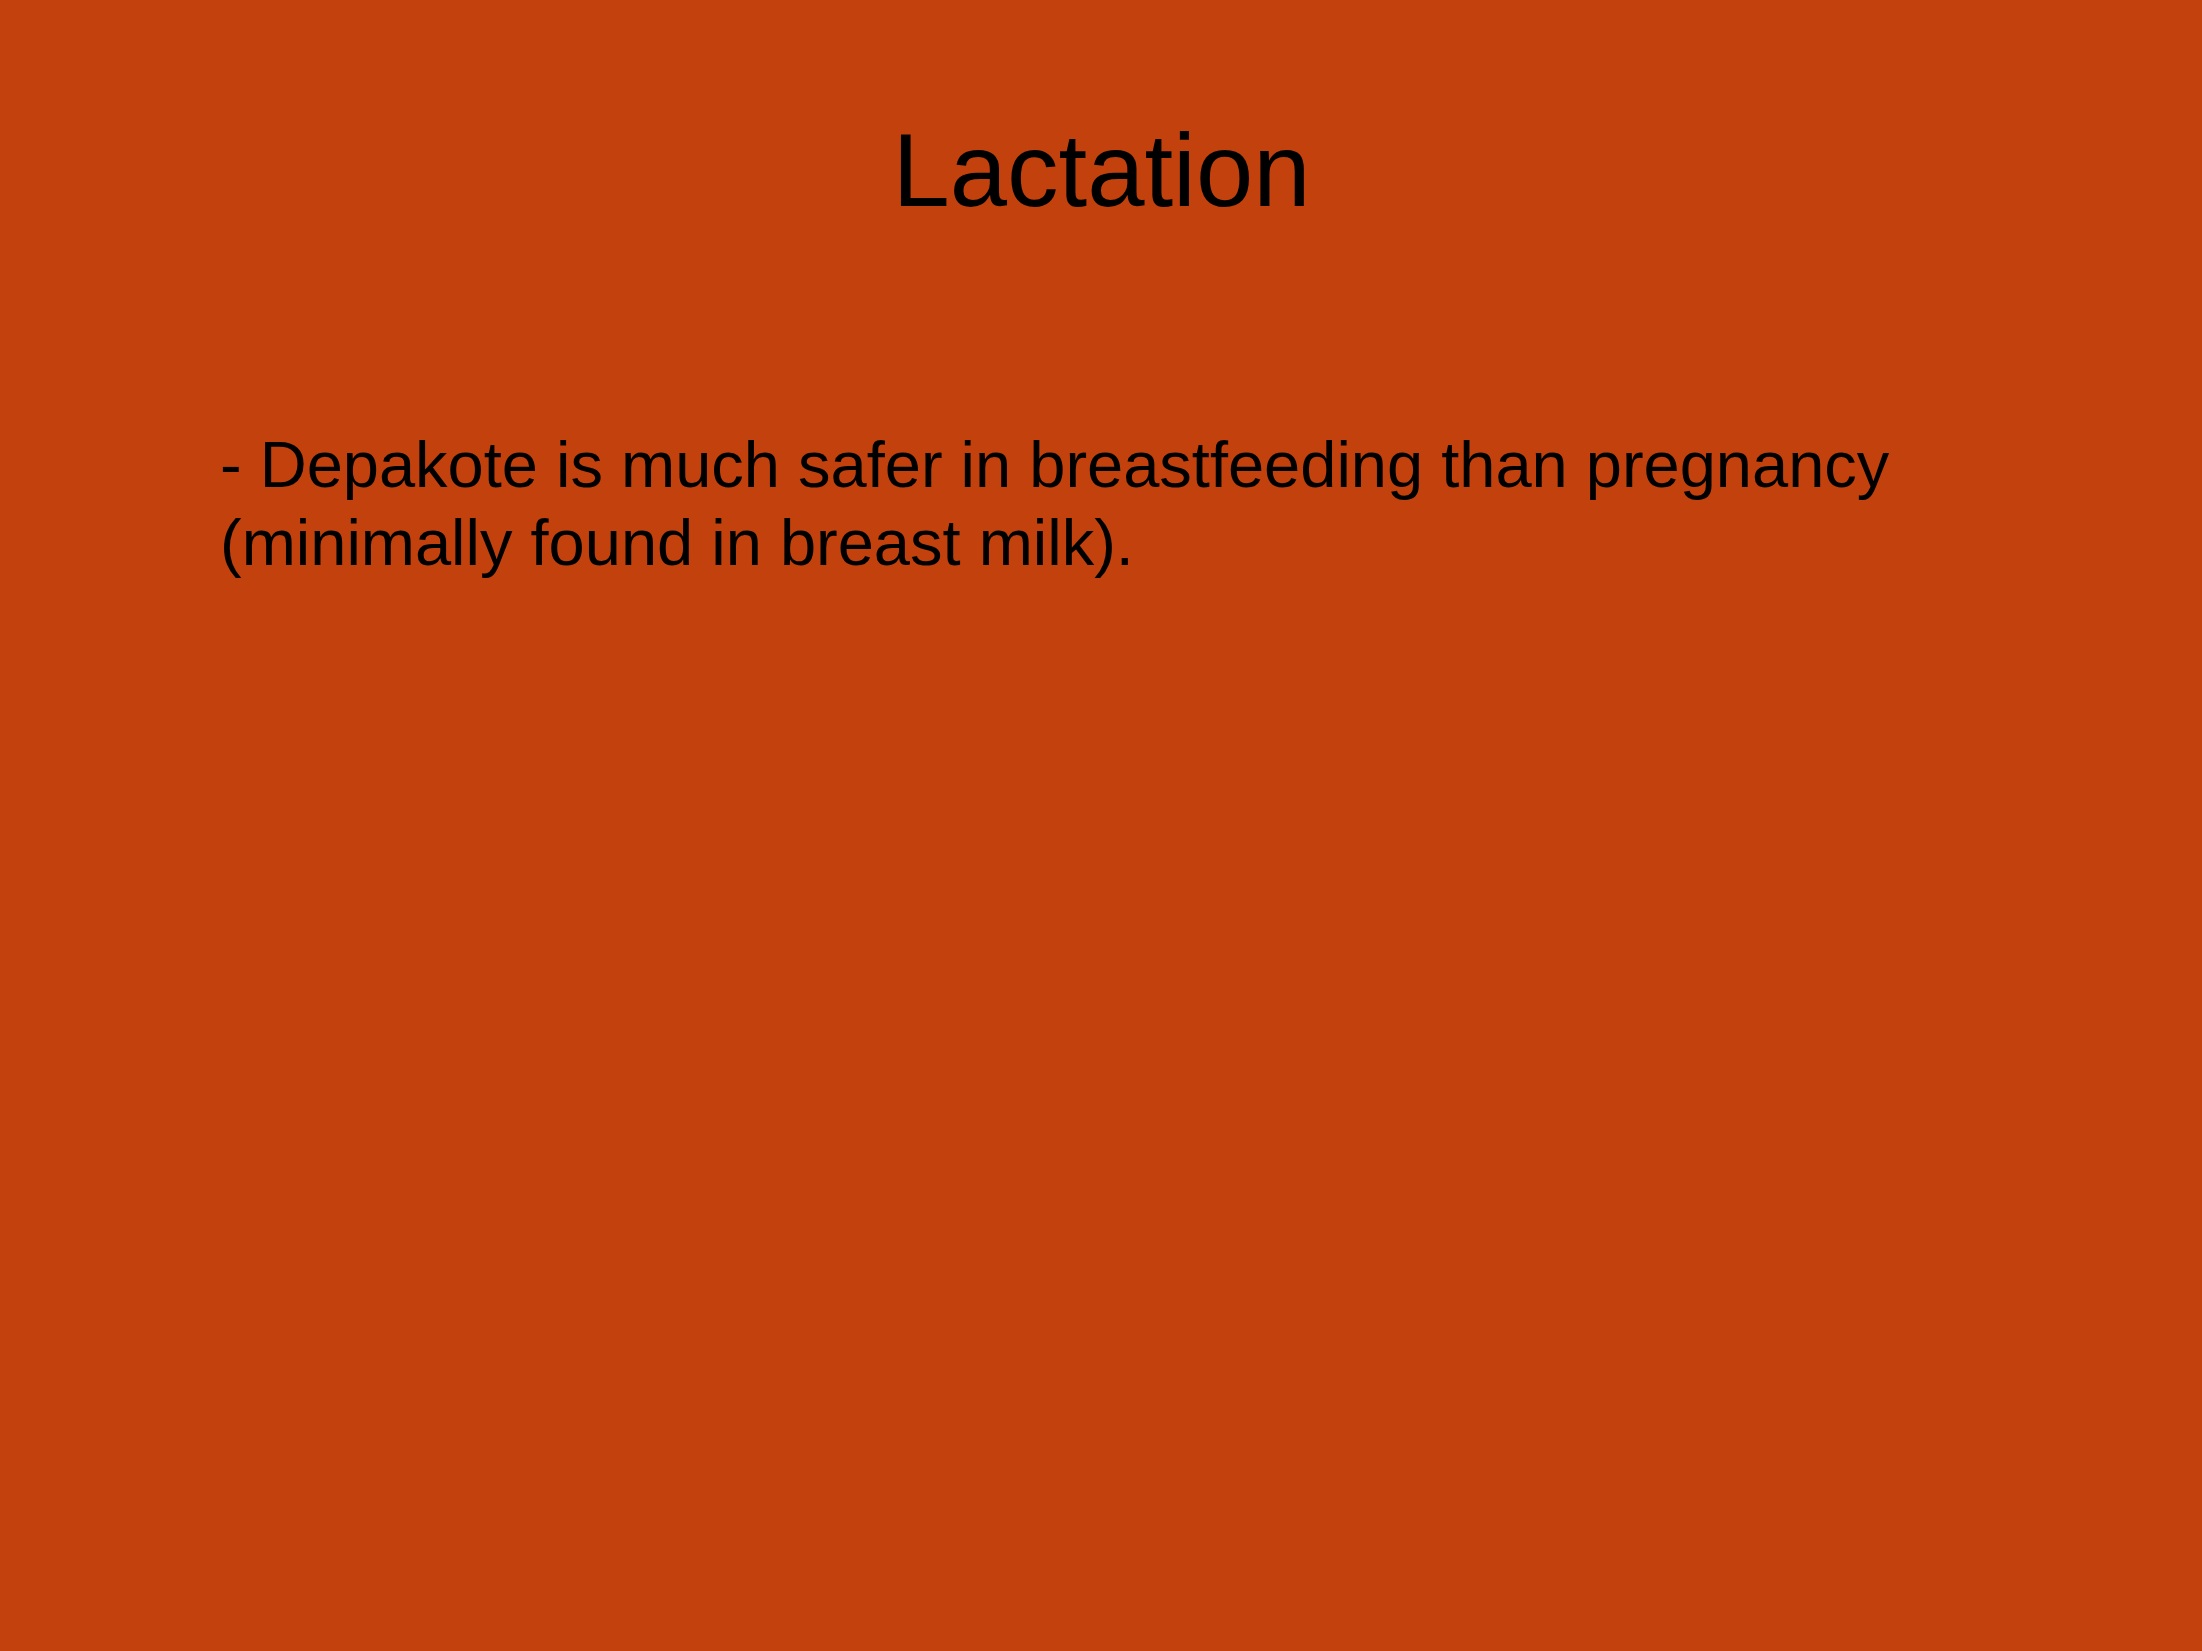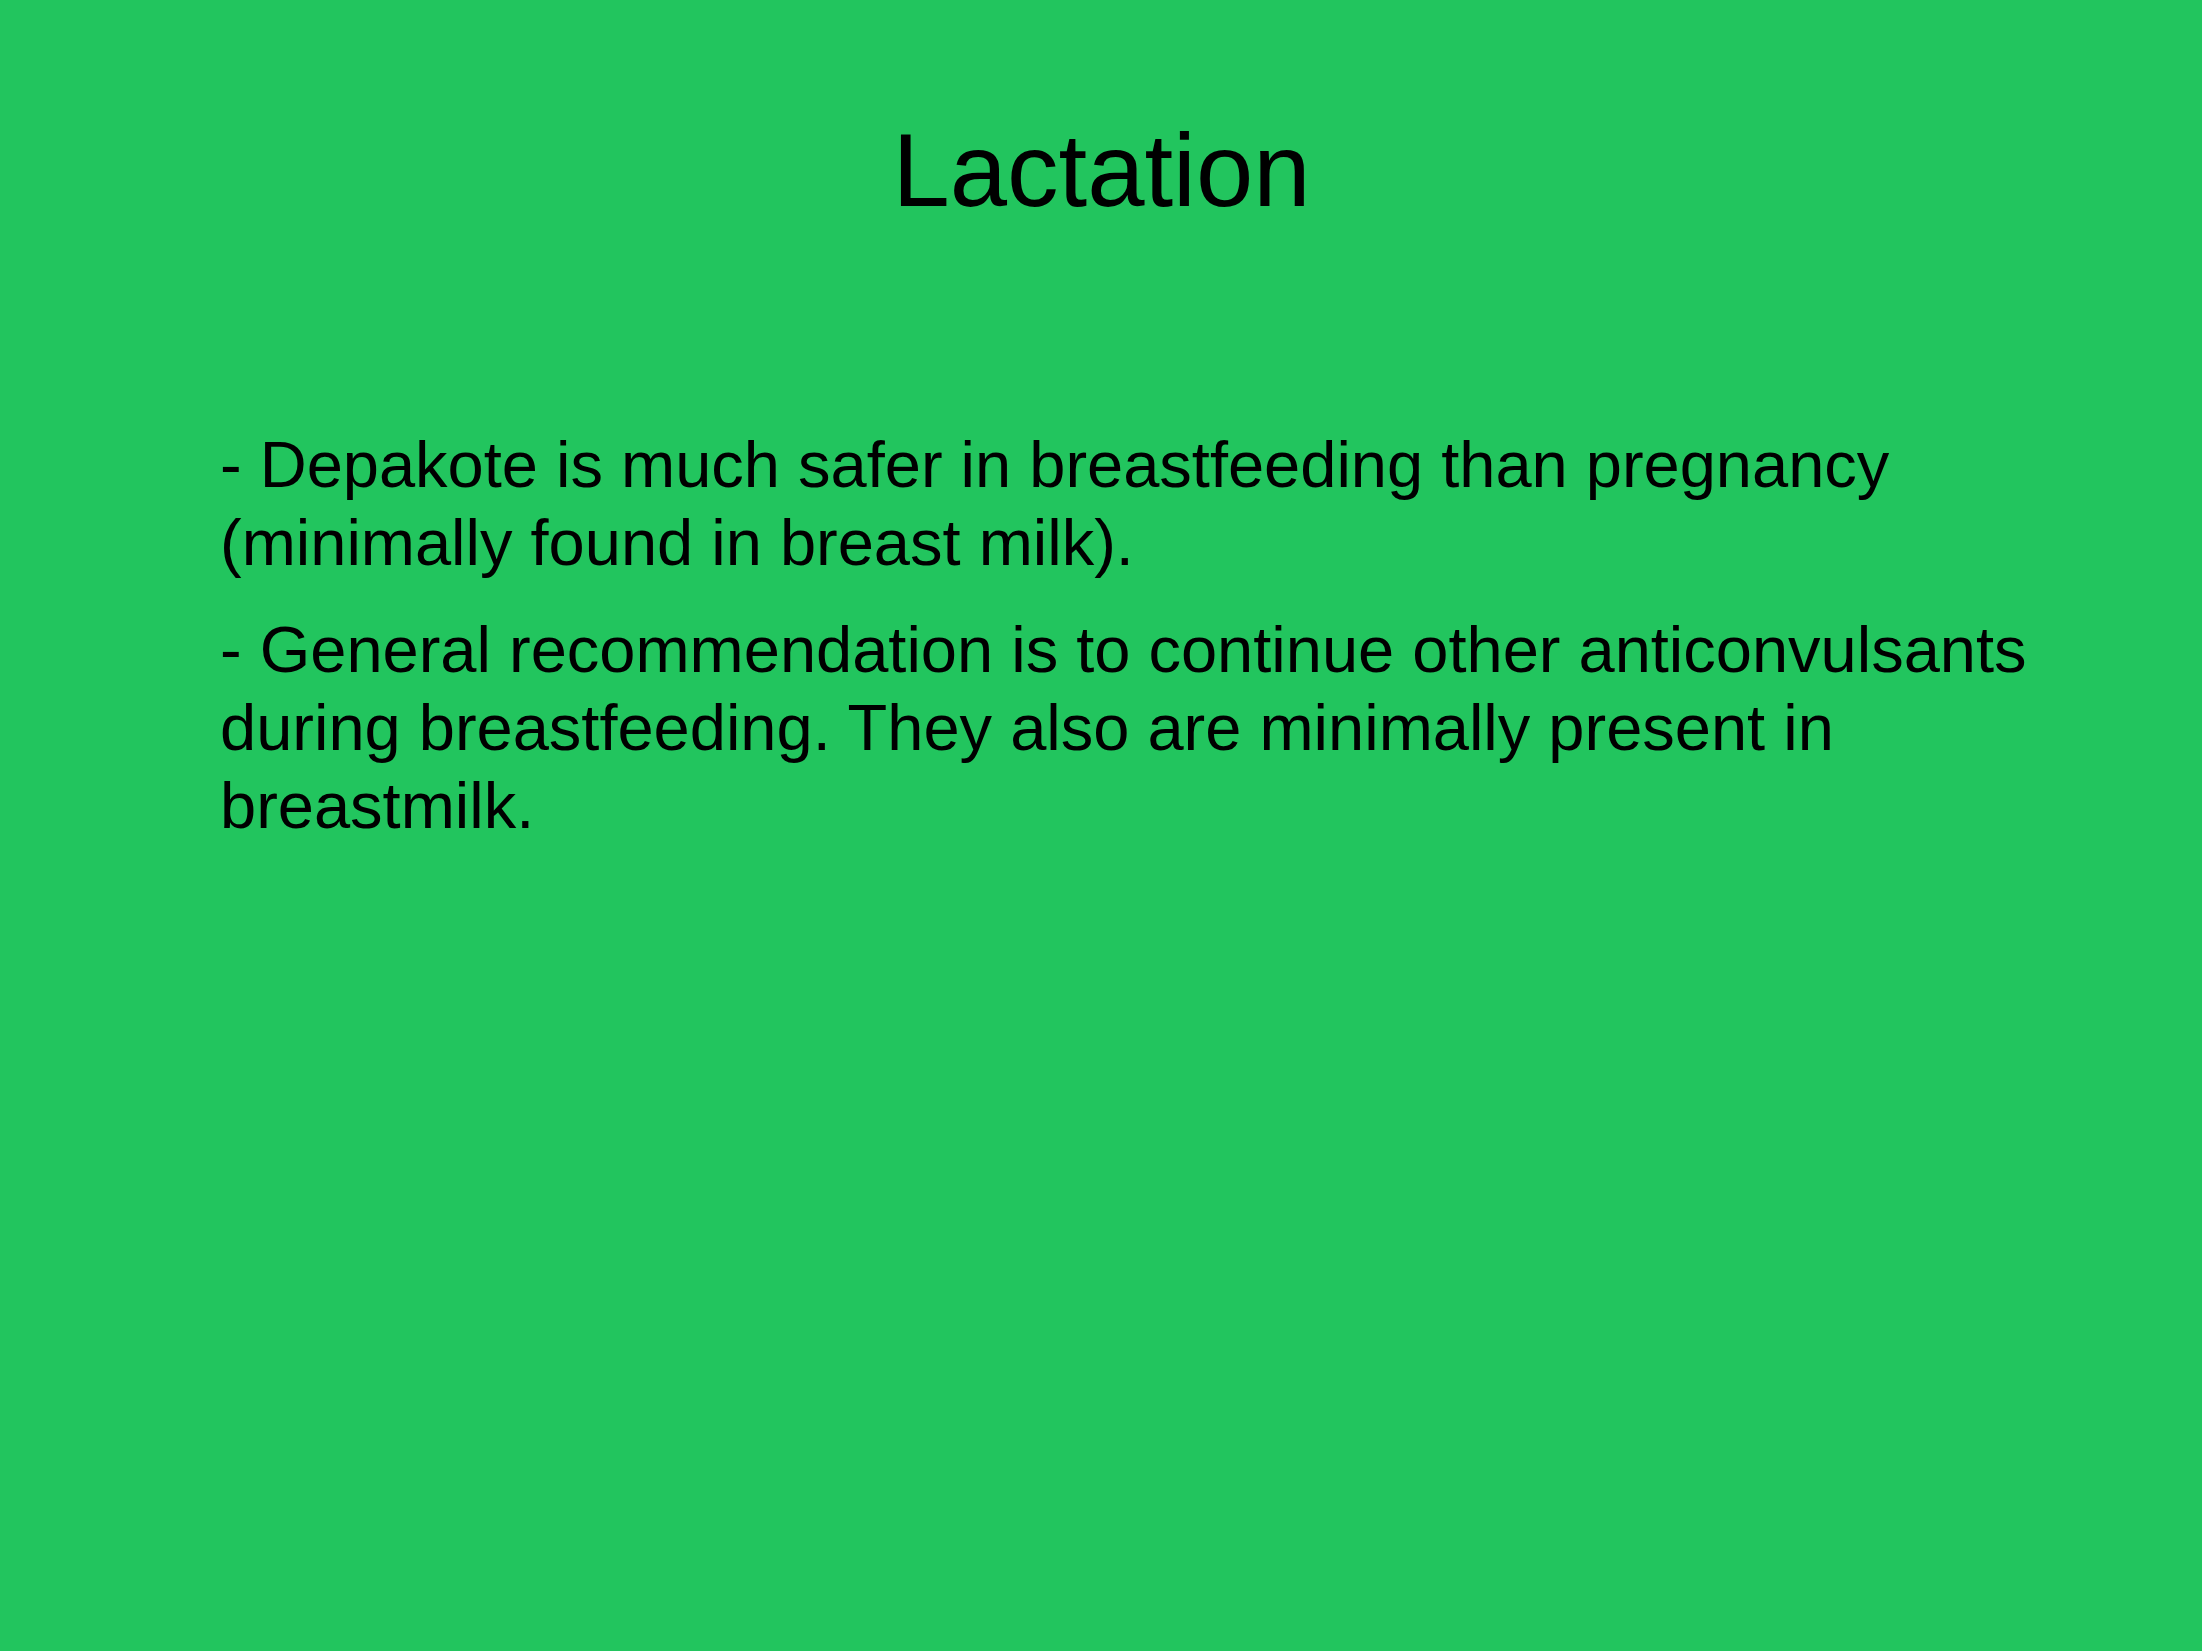--- a/index.html
+++ b/index.html
@@ -12,21 +12,21 @@
     background: #ffffff;
     font-family: "Liberation Sans", sans-serif;
     color: #000000;
     overflow: hidden;
   }
 
   .slide {
     position: relative;
     width: 2203px;
     height: 1652px;
-    background: #22c55e;
+    background: #c2410c;
   }
 
   .slide-title {
     position: absolute;
     left: 0;
     top: 112px;
     width: 2203px;
     text-align: center;
     font-size: 103px;
     line-height: 1.15;
@@ -66,19 +66,18 @@
 
 <div class="slide">
 
   <div class="slide-title">Lactation</div>
 
   <div class="body-block">
 
 
     <p class="lvl2">- Depakote is much safer in breastfeeding than pregnancy (minimally found in breast milk).</p>
 
-    <p class="lvl2">- General recommendation is to continue other anticonvulsants during breastfeeding.  They also are minimally present in breastmilk.</p>
 
 
   </div>
 
 </div>
 
 
 </body></html>

